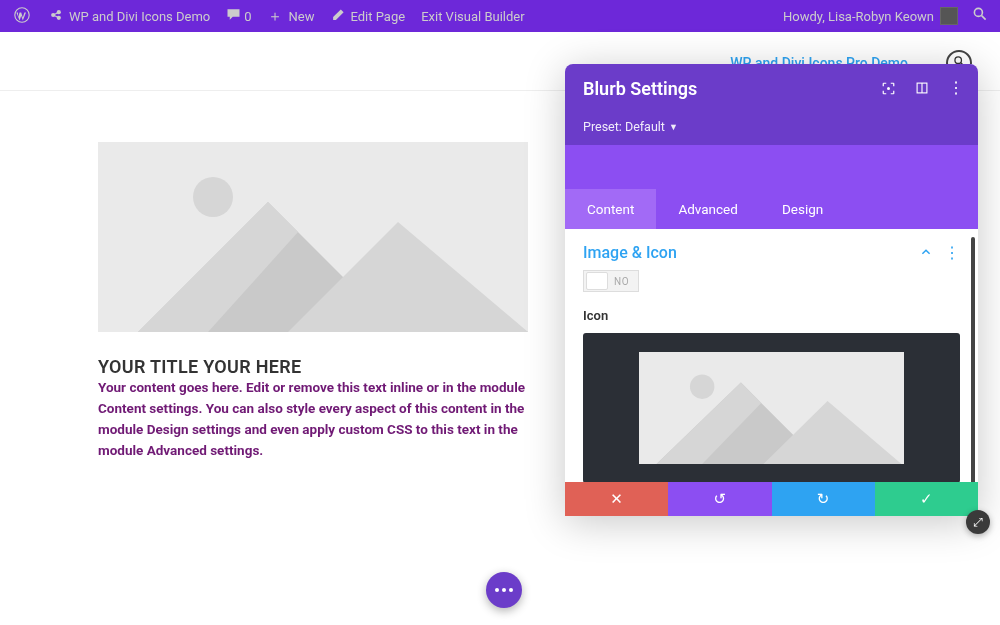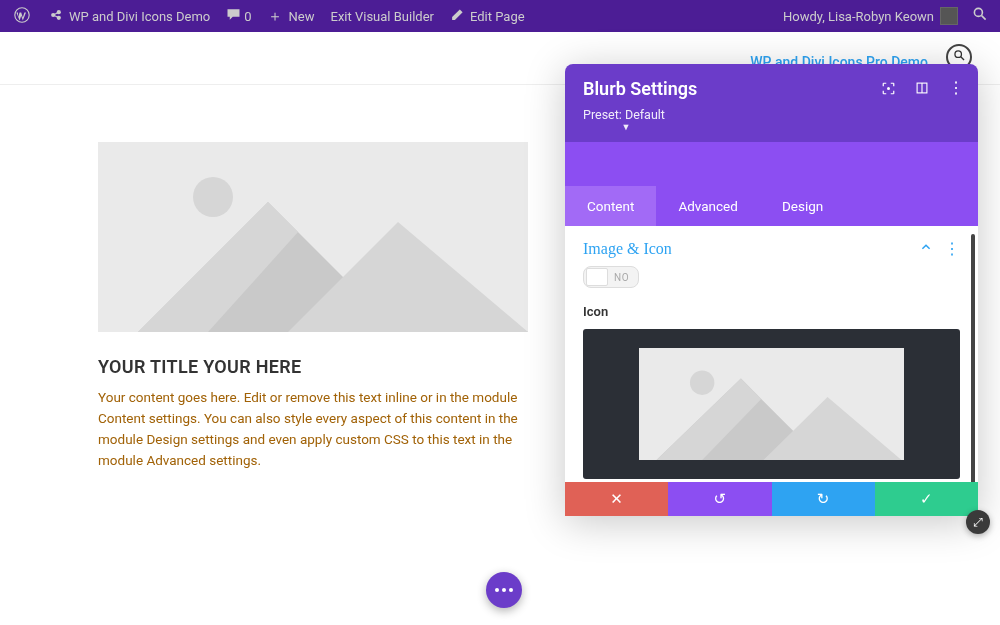--- a/index.html
+++ b/index.html
@@ -1,78 +1,78 @@
 <!DOCTYPE html>
 <html><head>
 <meta charset="utf-8">
 <style>
   * { box-sizing: border-box; margin: 0; padding: 0; }
   html, body { width: 1000px; height: 625px; font-family: -apple-system, "Segoe UI", Roboto, Helvetica, Arial, sans-serif; background: #fff; overflow: hidden; }
   
   .wp-admin-bar {
-    height: 32px; background: #4c1d95; color: #ccc; display: flex; align-items: center;
+    height: 32px; background: #6d28d9; color: #ccc; display: flex; align-items: center;
     font-size: 13px; padding: 0 6px; justify-content: space-between;
   }
   .wp-admin-bar .left, .wp-admin-bar .right { display: flex; align-items: center; height: 100%; }
   .wp-admin-bar .item { display: flex; align-items: center; height: 100%; padding: 0 8px; cursor: pointer; }
   .wp-admin-bar .item span.glyph { margin-right: 6px; font-size: 15px; line-height: 1; }
   .wp-admin-bar .item.nogap span.glyph { margin-right: 3px; }
   .wp-admin-bar .avatar { width: 18px; height: 18px; background: #555; margin-left: 6px; border: 1px solid #666; }
   .wp-admin-bar .search-glyph { font-size: 16px; padding: 0 6px; }
   
   .page-header-row {
-    display: flex; justify-content: flex-end; align-items: flex-end;
-    padding: 12px 28px 14px 28px; font-size: 14px;
+    display: flex; justify-content: flex-end; align-items: center;
+    padding: 18px 28px 14px 28px; font-size: 14px; gap: 20px;
   }
   .page-header-row a { color: #2ea3f2; text-decoration: none; font-weight: 500; }
   .page-header-row .mag {
     width: 26px; height: 26px; border: 2px solid #444; border-radius: 50%;
     display: flex; align-items: center; justify-content: center; margin-left: 18px;
     color: #333; font-size: 14px; cursor: pointer;
   }
   .hr { height: 1px; background: #eee; width: 100%; }
   
   .canvas { position: relative; width: 1000px; height: calc(625px - 32px); }
   .blurb-wrap { position: absolute; left: 98px; top: 110px; width: 430px; }
   .blurb-img-placeholder {
     width: 430px; height: 190px; background: #eaeaea; position: relative; overflow: hidden;
   }
   .blurb-title { margin-top: 24px; font-size: 18px; letter-spacing: .3px; color: #333; font-weight: 600; }
-  .blurb-body { margin-top: 10px; font-size: 13.5px; line-height: 1.55; color: #a16207; }
+  .blurb-body { font-size: 13.5px; line-height: 1.55; color: #701a75; font-weight: bold; }
   
   .ph-svg { position: absolute; inset: 0; }
   
   .panel {
     position: absolute; left: 565px; top: 32px; width: 413px; height: 452px;
     box-shadow: 0 6px 40px rgba(0,0,0,.22); border-radius: 8px 8px 0 0; background: #fff;
     display: flex; flex-direction: column;
   }
   .panel-header {
     background: #6b3cc9; color: #fff; padding: 14px 18px 10px 18px; border-radius: 8px 8px 0 0;
     position: relative;
   }
   .panel-header h2 { font-size: 18px; font-weight: 600; }
-  .panel-header .preset { font-size: 12.5px; opacity: .9; margin-top: 8px; display: inline-flex; align-items: center; cursor: pointer; flex-direction: column; }
+  .panel-header .preset { font-size: 12.5px; opacity: .9; margin-top: 20px; display: inline-flex; align-items: center; cursor: pointer; }
   .panel-header .preset .caret { margin-left: 4px; font-size: 9px; }
   .panel-header .header-icons { position: absolute; right: 14px; top: 16px; display: flex; gap: 18px; }
   .panel-header .header-icons .hicon { width: 16px; height: 16px; cursor: pointer; display: flex; align-items: center; justify-content: center; }
   .hicon svg { display: block; }
   .panel-tabs { background: #8c4ef2; display: flex; }
   .panel-tabs .tab { color: #fff; font-size: 13.5px; padding: 12px 22px; cursor: pointer; margin-top: 44px; }
   .panel-tabs .tab.active { background: #a26af6; }
   .panel-body { flex: 1; overflow: hidden; position: relative; }
   .panel-body-inner { padding: 14px 18px 0 18px; }
-  .section-row { display: flex; align-items: center; justify-content: space-between; font-family: Liberation Serif, serif; }
+  .section-row { display: flex; align-items: center; justify-content: space-between; }
   .section-title { color: #2ea3f2; font-size: 16px; font-weight: 500; }
   .section-controls { display: flex; align-items: center; gap: 12px; }
   .chev-up { color: #2ea3f2; font-size: 14px; cursor: pointer; }
   .dots-v { color: #2ea3f2; font-size: 16px; cursor: pointer; line-height: 1; }
   .field-label { font-size: 13px; font-weight: 600; color: #333; margin-top: 16px; }
   .toggle {
-    margin-top: 8px; width: 56px; height: 22px; border: 1px solid #ddd; border-radius: 8px;
+    margin-top: 8px; width: 56px; height: 22px; border: 1px solid #ddd; border-radius: 0;
     background: #f3f3f3; display: flex; align-items: center; position: relative; cursor: pointer;
   }
   .toggle .knob { width: 22px; height: 18px; background: #fff; border: 1px solid #ddd; border-radius: 2px; margin-left: 2px; }
   .toggle .state { font-size: 10px; color: #aaa; margin-left: 6px; letter-spacing: .5px; }
   .image-well {
     margin-top: 10px; background: #2b2f36; padding: 10px 56px; border-radius: 3px;
     height: 150px; display: flex; align-items: center; justify-content: center;
   }
   .image-well-inner { background: #eaeaea; width: 100%; height: 112px; position: relative; overflow: hidden; }
   .panel-scrollbar { position: absolute; right: 3px; top: 8px; width: 4px; height: 260px; background: #444; border-radius: 2px; }
@@ -128,29 +128,29 @@
             <path d="M2 3h16v10H9l-4 4v-4H2z"></path>
           </svg>
       </span>
       <span>0</span>
     </div>
     <div class="item">
       <span class="glyph">＋</span>
       <span>New</span>
     </div>
     <div class="item">
-      <span>Exit Visual Builder</span>
-    </div>
-    <div class="item">
       <span class="glyph">
         <svg width="14" height="14" viewBox="0 0 20 20" fill="#ccc">
             <path d="M14 2l4 4-11 11H3v-4z"></path>
           </svg>
       </span>
       <span>Edit Page</span>
+    </div>
+    <div class="item">
+      <span>Exit Visual Builder</span>
     </div>
   </div>
   <div class="right">
     <div class="item">
       <span>Howdy,</span>&nbsp;
       <span>Lisa-Robyn Keown</span>
       <span class="avatar"></span>
     </div>
     <div class="item search-glyph">
       <span>

